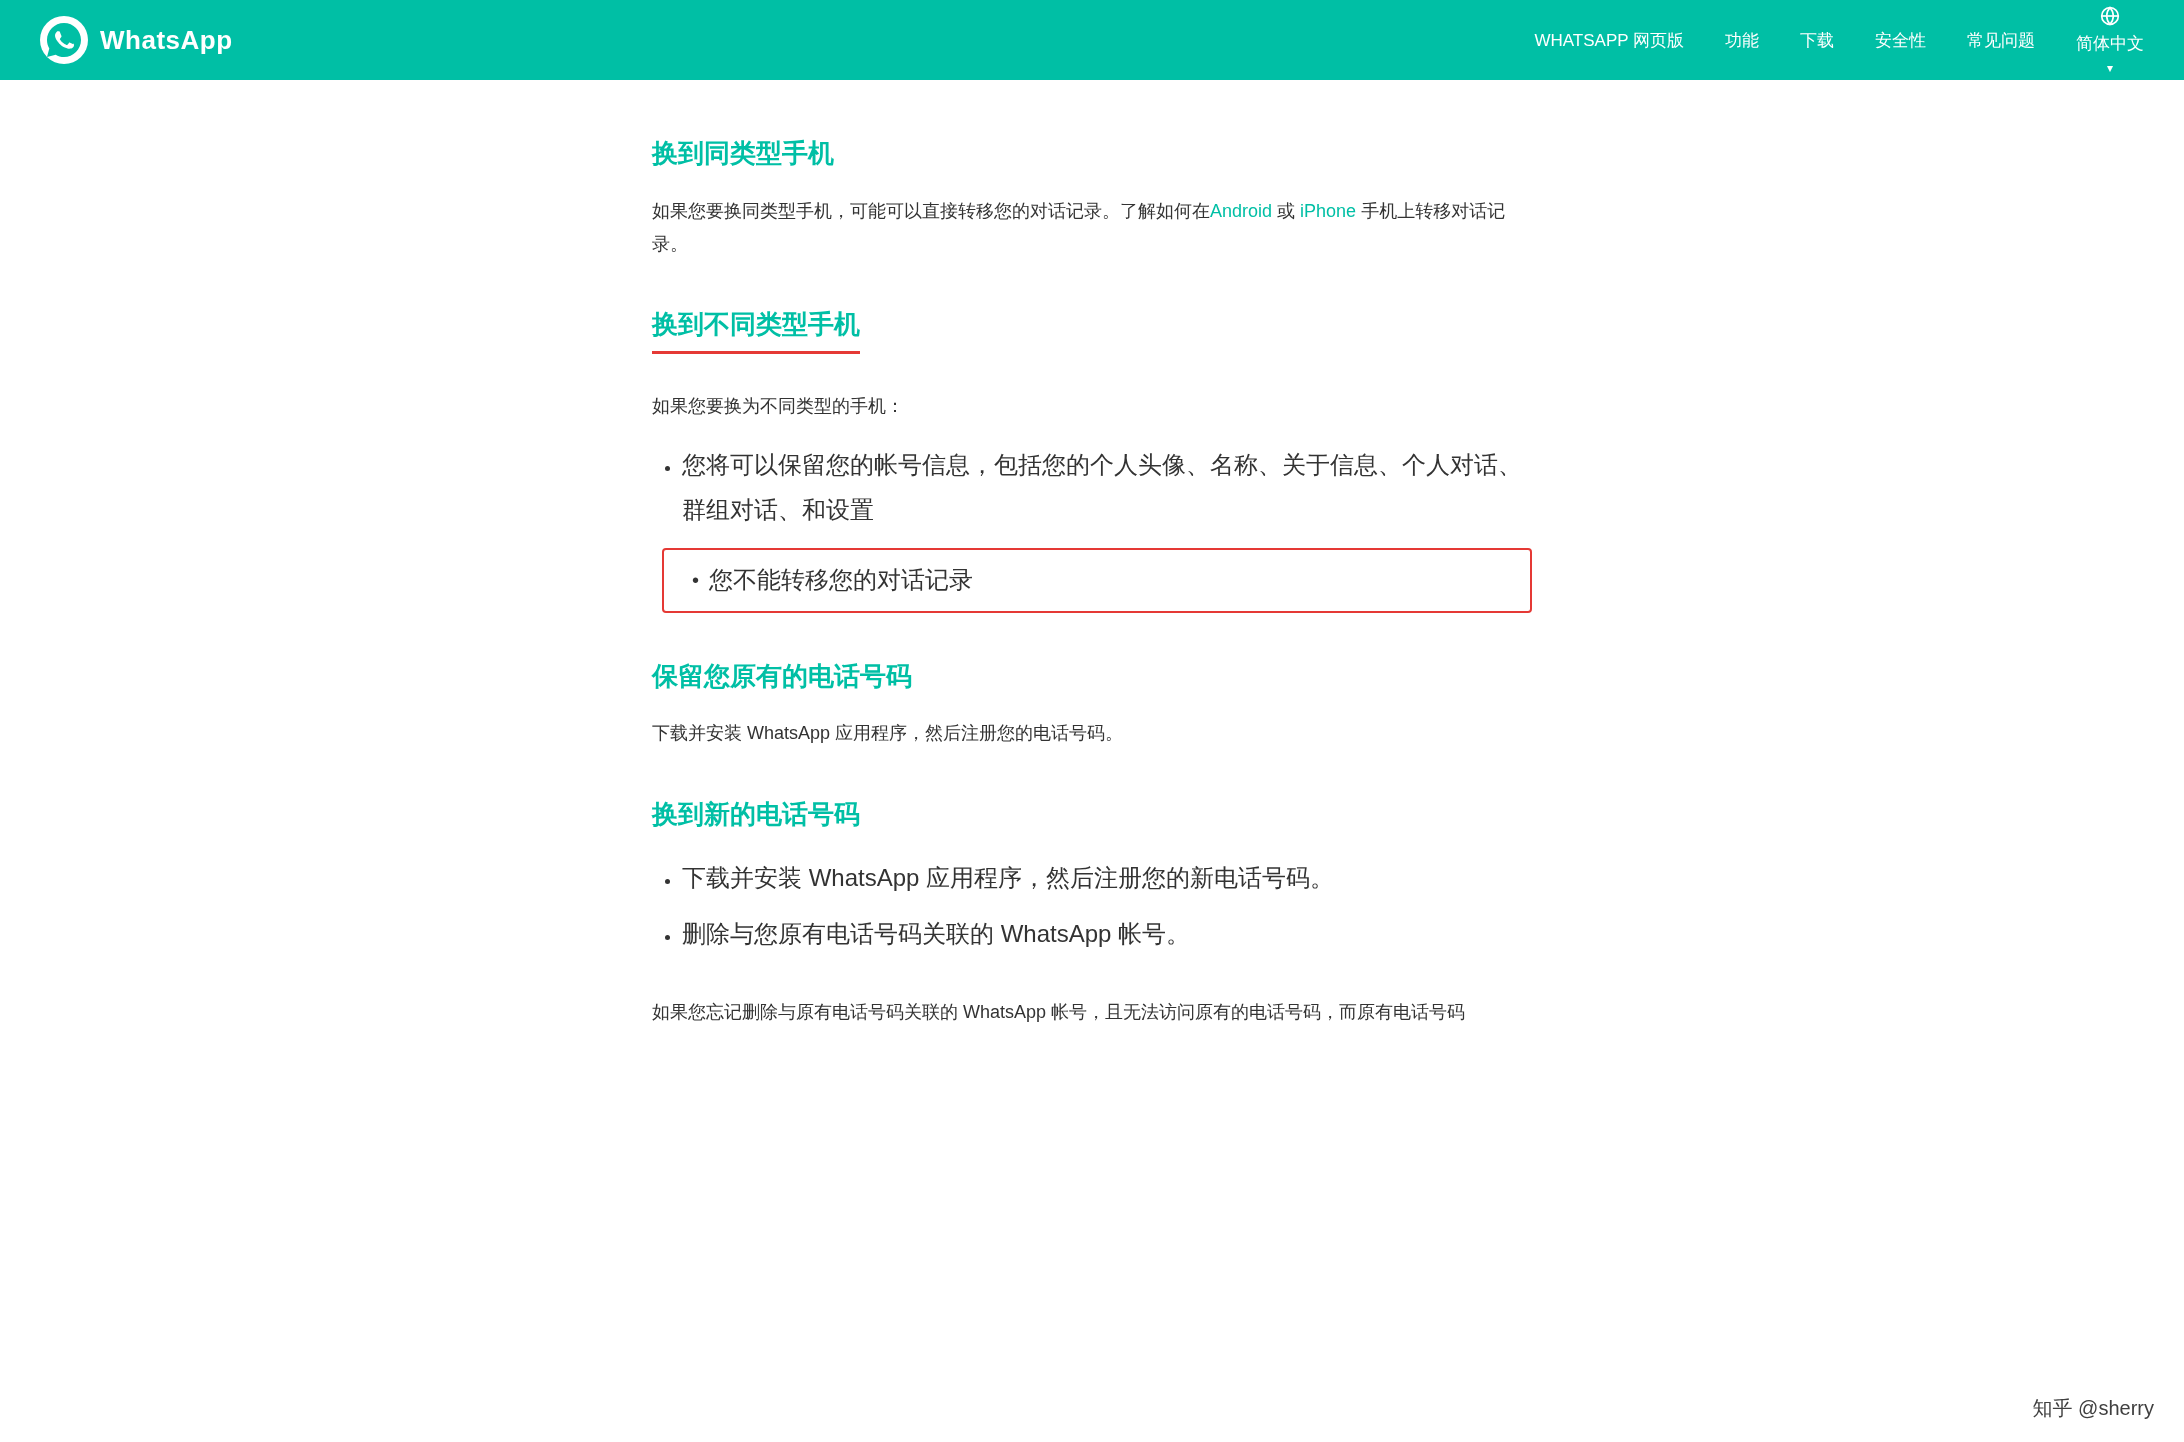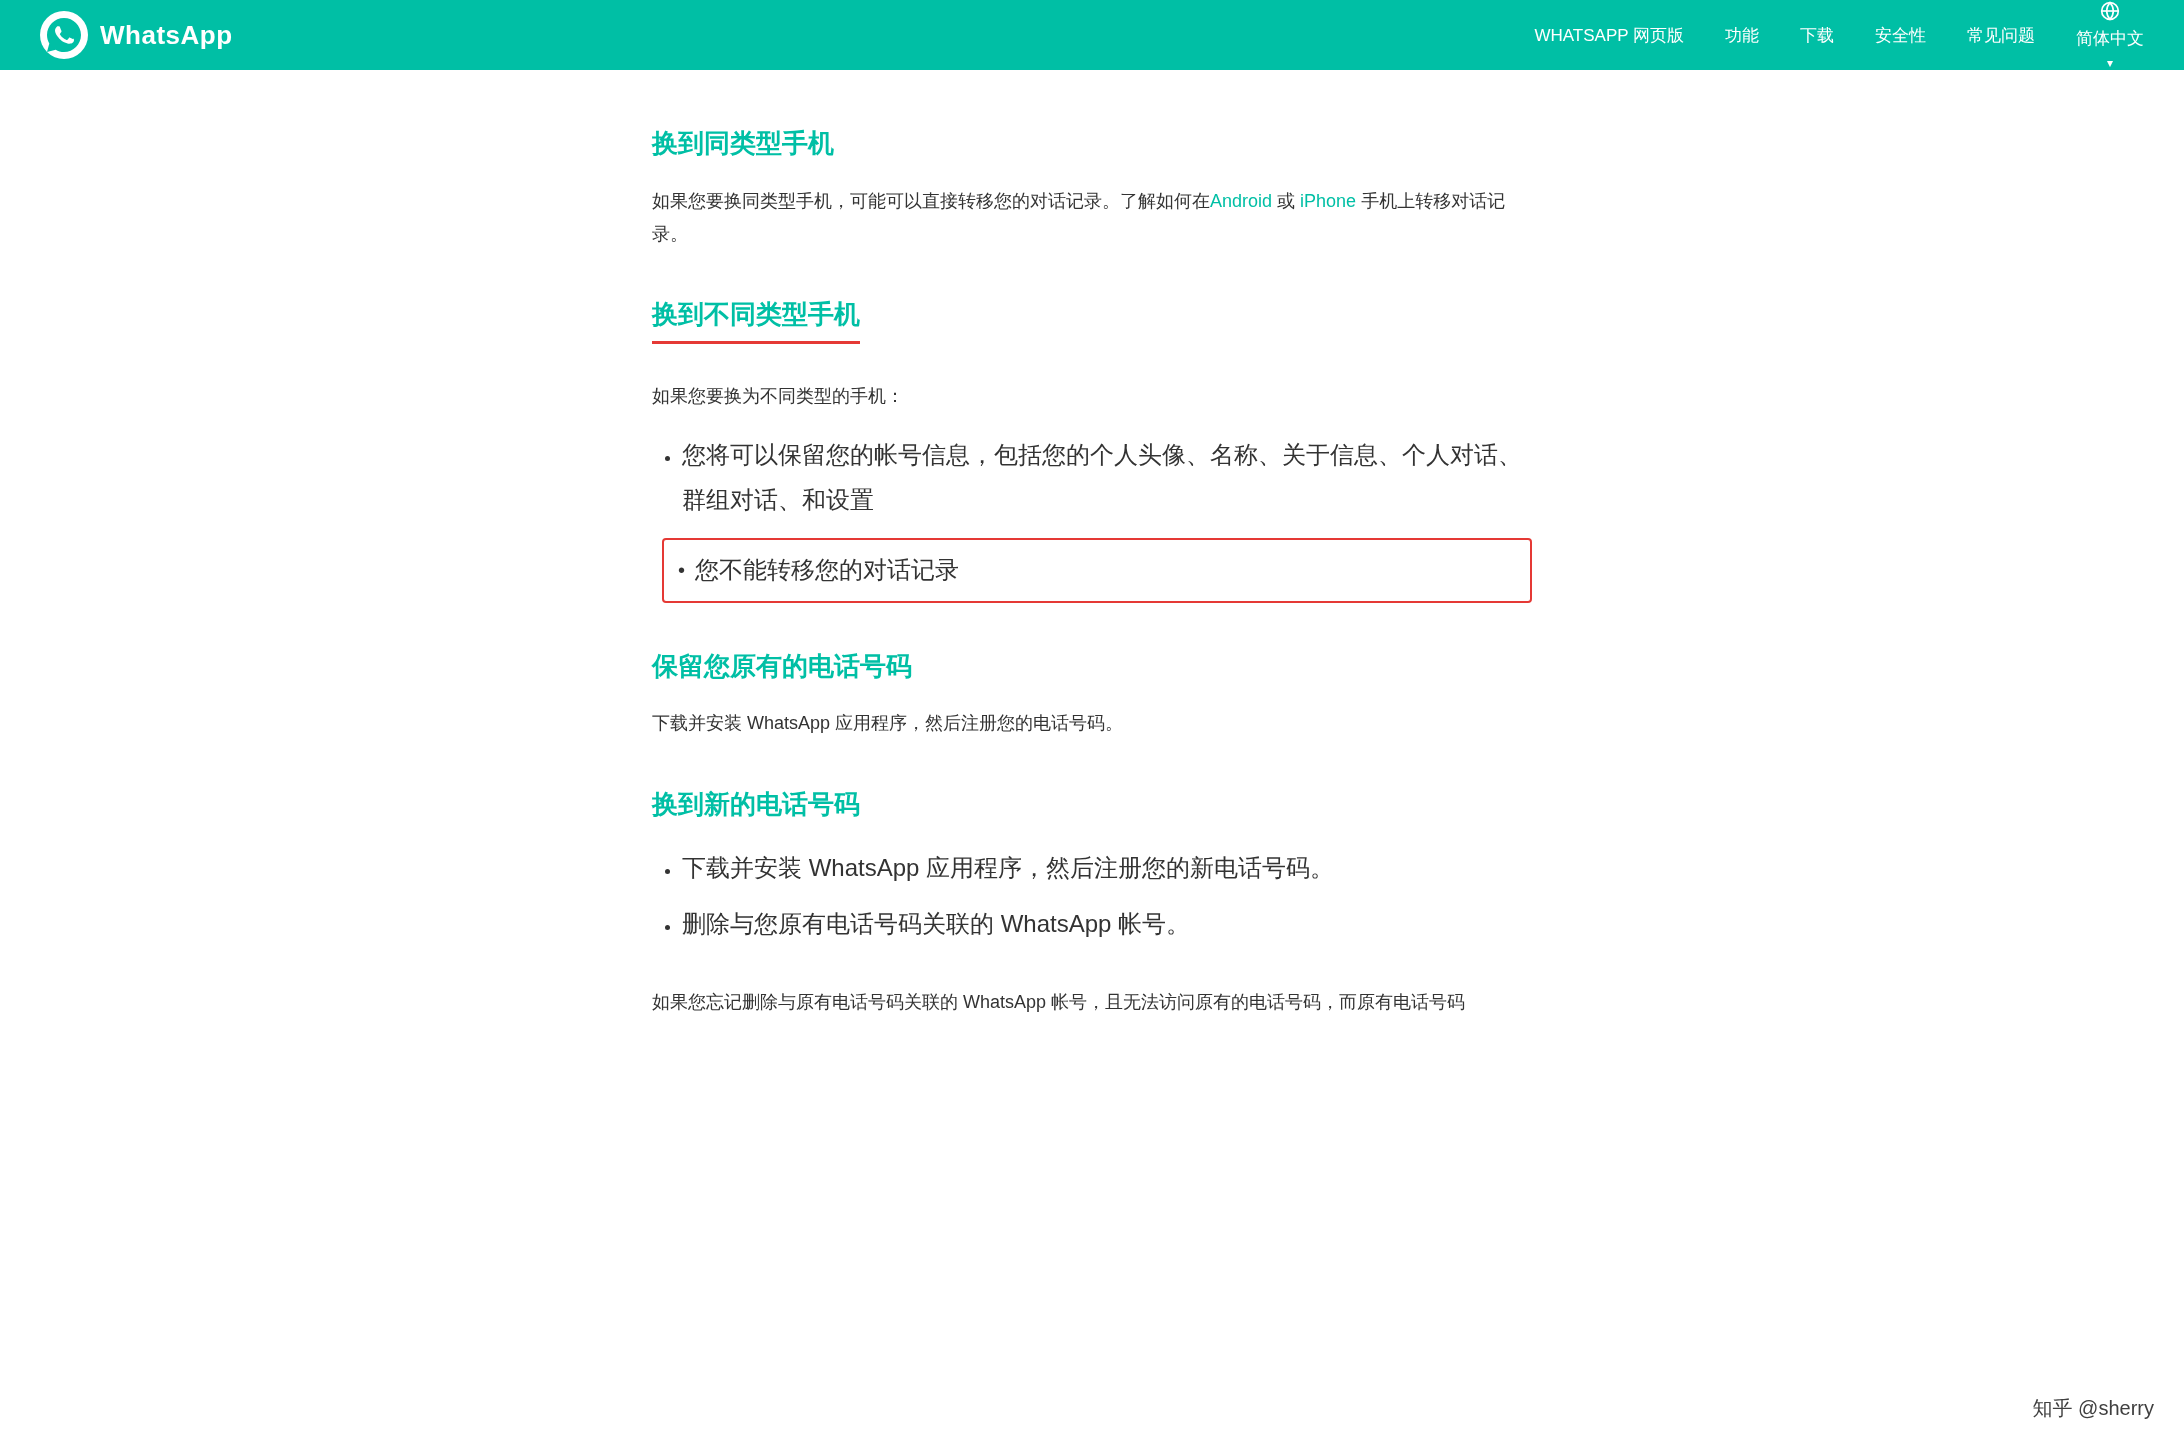--- a/index.html
+++ b/index.html
@@ -6,21 +6,21 @@
     body {
       font-family: -apple-system, BlinkMacSystemFont, "Segoe UI", "PingFang SC", "Microsoft YaHei", sans-serif;
       font-size: 18px;
       color: #333;
       background: #fff;
     }
 
     
     .header {
       background-color: #00bfa5;
-      height: 70px;
+      height: 80px;
       display: flex;
       align-items: center;
       padding: 0 40px;
       position: relative;
     }
     .header-logo {
       display: flex;
       align-items: center;
       gap: 12px;
       text-decoration: none;
@@ -129,21 +129,21 @@
     ul.content-list li {
       margin-bottom: 12px;
       font-size: 18px;
       color: #333;
       line-height: 1.85;
     }
 
     .highlighted-li {
       border: 2px solid #e53935;
       border-radius: 4px;
-      padding: 8px 14px;
+      padding: 8px 28px;
       list-style: none;
       display: flex;
       align-items: center;
       gap: 10px;
       margin-left: -4px;
       margin-bottom: 12px;
     }
     .highlighted-li::before {
       content: '•';
       color: #333;

